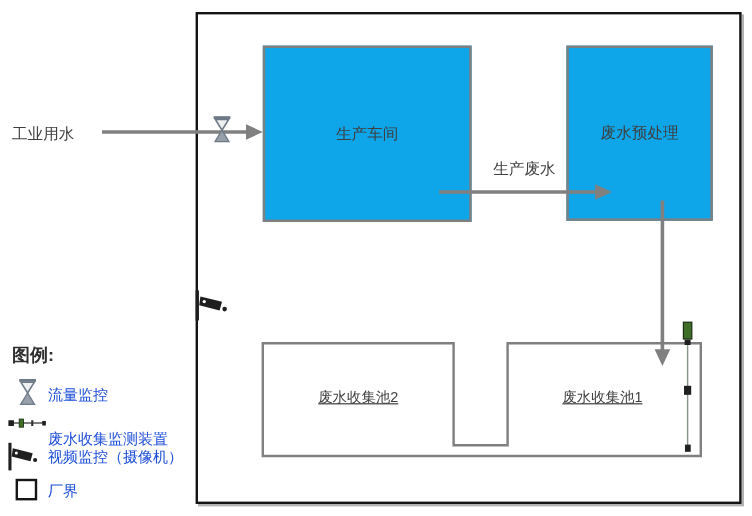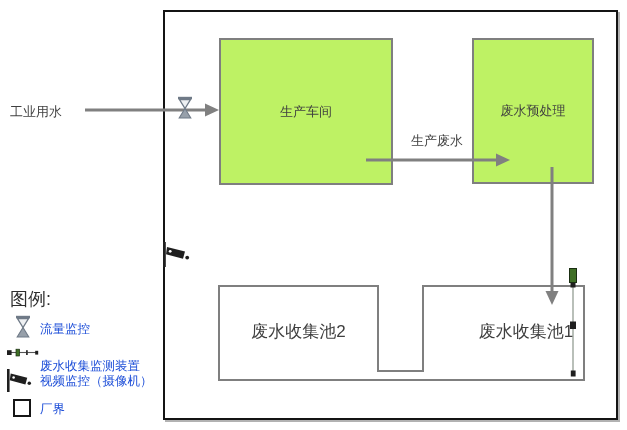--- a/index.html
+++ b/index.html
@@ -12,33 +12,33 @@
     --device-green:#3f6f26;
     --device-dark:#1f1f1f;
   }
   html,body{margin:0;padding:0;background:#ffffff;}
   body{font-family:"Liberation Sans","DejaVu Sans",sans-serif;color:var(--text);}
   .canvas{position:relative;width:627px;height:430px;background:#fff;overflow:hidden;}
   .boundary{position:absolute;left:163px;top:10px;width:455px;height:410px;
     border:2px solid var(--boundary);box-sizing:border-box;background:#fff;
     box-shadow:2px 2px 0 rgba(0,0,0,0.30);}
   .node-box{position:absolute;border:2px solid var(--box-border);box-sizing:border-box;
-    background:#bef264;display:flex;align-items:center;justify-content:center;
+    background:#0ea5e9;display:flex;align-items:center;justify-content:center;
     font-size:13px;color:var(--text);}
   .box-workshop{left:219px;top:38px;width:174px;height:147px;}
   .box-pretreatment{left:472px;top:38px;width:122px;height:146px;}
   .shapes{position:absolute;left:0;top:0;width:627px;height:430px;}
   .lbl{position:absolute;white-space:nowrap;font-size:13px;color:var(--text);}
   .lbl-industrial-water{left:10px;top:103px;}
   .lbl-flow{left:411px;top:132px;text-align:right;}
   .pool-lbl{position:absolute;display:flex;align-items:center;justify-content:center;
-    font-size:17px;color:var(--text);}
+    font-size:12px;color:var(--text);text-decoration:underline;}
   .pool2-lbl{left:219px;top:286px;width:159px;height:90px;}
-  .pool1-lbl{left:423px;top:286px;width:158px;height:90px;padding-left:24px;}
-  .legend-title{position:absolute;left:10px;top:287px;font-size:18px;font-weight:normal;color:#2e2e2e;}
+  .pool1-lbl{left:423px;top:286px;width:158px;height:90px;}
+  .legend-title{position:absolute;left:10px;top:287px;font-size:15px;font-weight:bold;color:#2e2e2e;}
   .legend-lbl{position:absolute;left:40px;white-space:nowrap;font-size:12.5px;color:#1d4ed8;}
   .legend-lbl-1{top:321px;}
   .legend-lbl-2{top:346px;margin-top:12px;}
   .legend-lbl-3{top:373px;}
   .legend-lbl-4{top:401px;}
   .legend-boundary-swatch{position:absolute;left:13px;top:399px;width:18px;height:18px;
     border:2px solid #161616;box-sizing:border-box;background:#fff;}
 </style>
 </head>
 <body>

